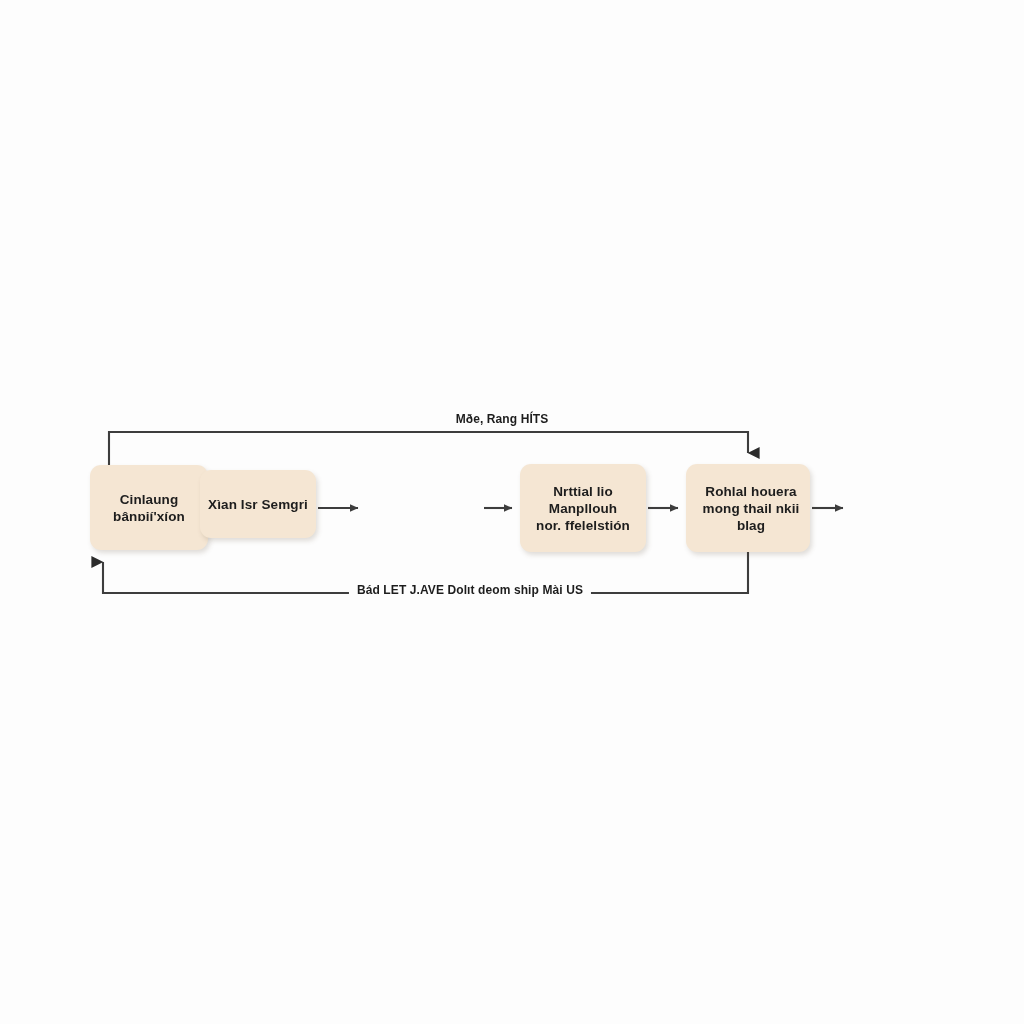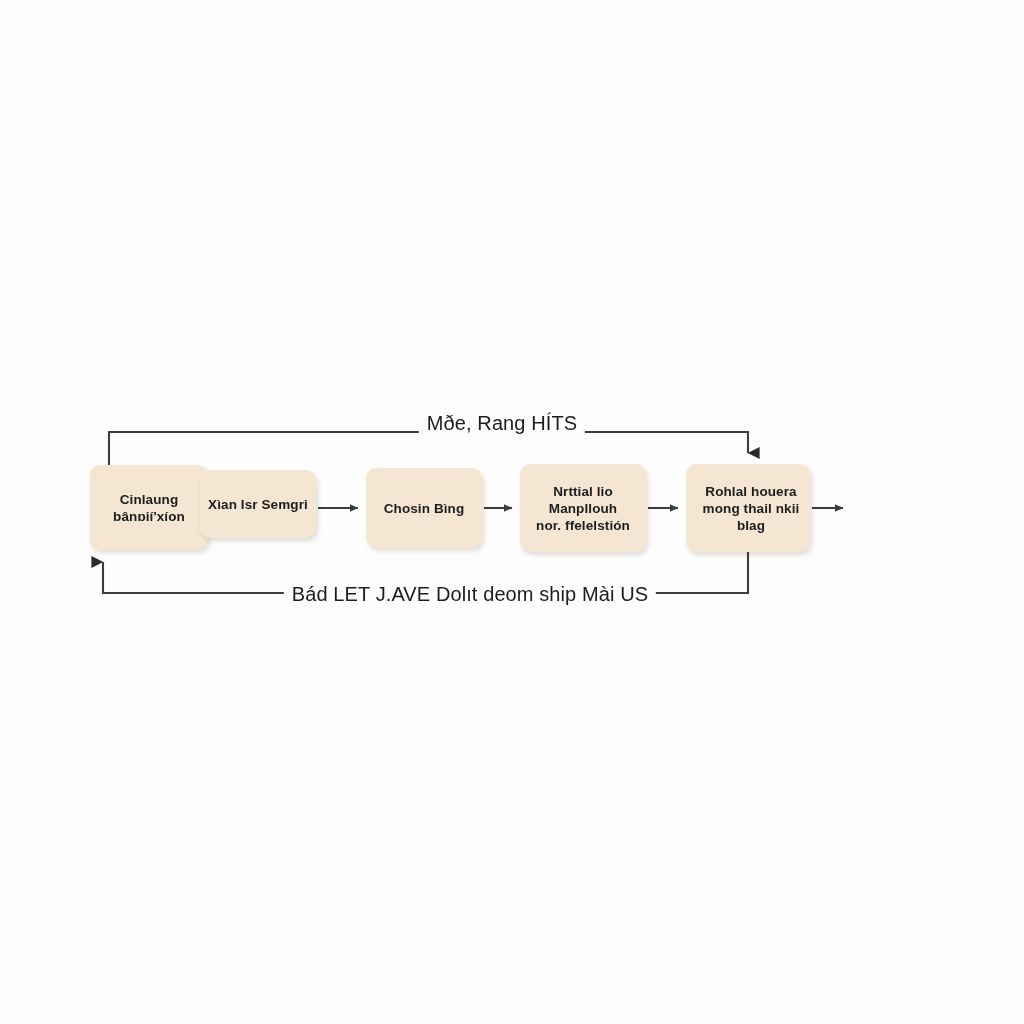--- a/index.html
+++ b/index.html
@@ -44,22 +44,22 @@
     font-size: 13.5px;
     font-weight: 700;
     line-height: 1.26;
     color: #1d1d1d;
     white-space: pre-line;
     letter-spacing: 0.1px;
   }
   .edge-label {
     position: absolute;
     font-family: "Liberation Sans", sans-serif;
-    font-size: 20px;
-    font-weight: 400;
+    font-size: 12px;
+    font-weight: 700;
     color: #1d1d1d;
     background: #fdfdfd;
     padding: 0 8px;
     white-space: nowrap;
     z-index: 3;
     transform: translateX(-50%);
     letter-spacing: 0.1px;
   }
 </style>
 </head>
@@ -95,23 +95,20 @@
 
   <div class="node-box" style="left:50px; top:465px; width:118px; height:85px;margin-left:40px;">
     <span class="node-text">Cinlaung
 bânɒií'xíon</span>
   </div>
 
   <div class="node-box" style="left:200px; top:470px; width:116px; height:68px;">
     <span class="node-text">Xìan Isr Semgri</span>
   </div>
 
-  <div class="node-box" style="left:366px; top:468px; width:116px; height:80px;">
-    <span class="node-text">Chosin Bìng</span>
-  </div>
 
   <div class="node-box" style="left:520px; top:464px; width:126px; height:88px;">
     <span class="node-text">Nrttial lio
 Manpllouh
 nor. ffelelstión</span>
   </div>
 
   <div class="node-box" style="left:686px; top:464px; width:124px; height:88px;padding-left:12px;">
     <span class="node-text">Rohlal houera
 mong thail nkii

